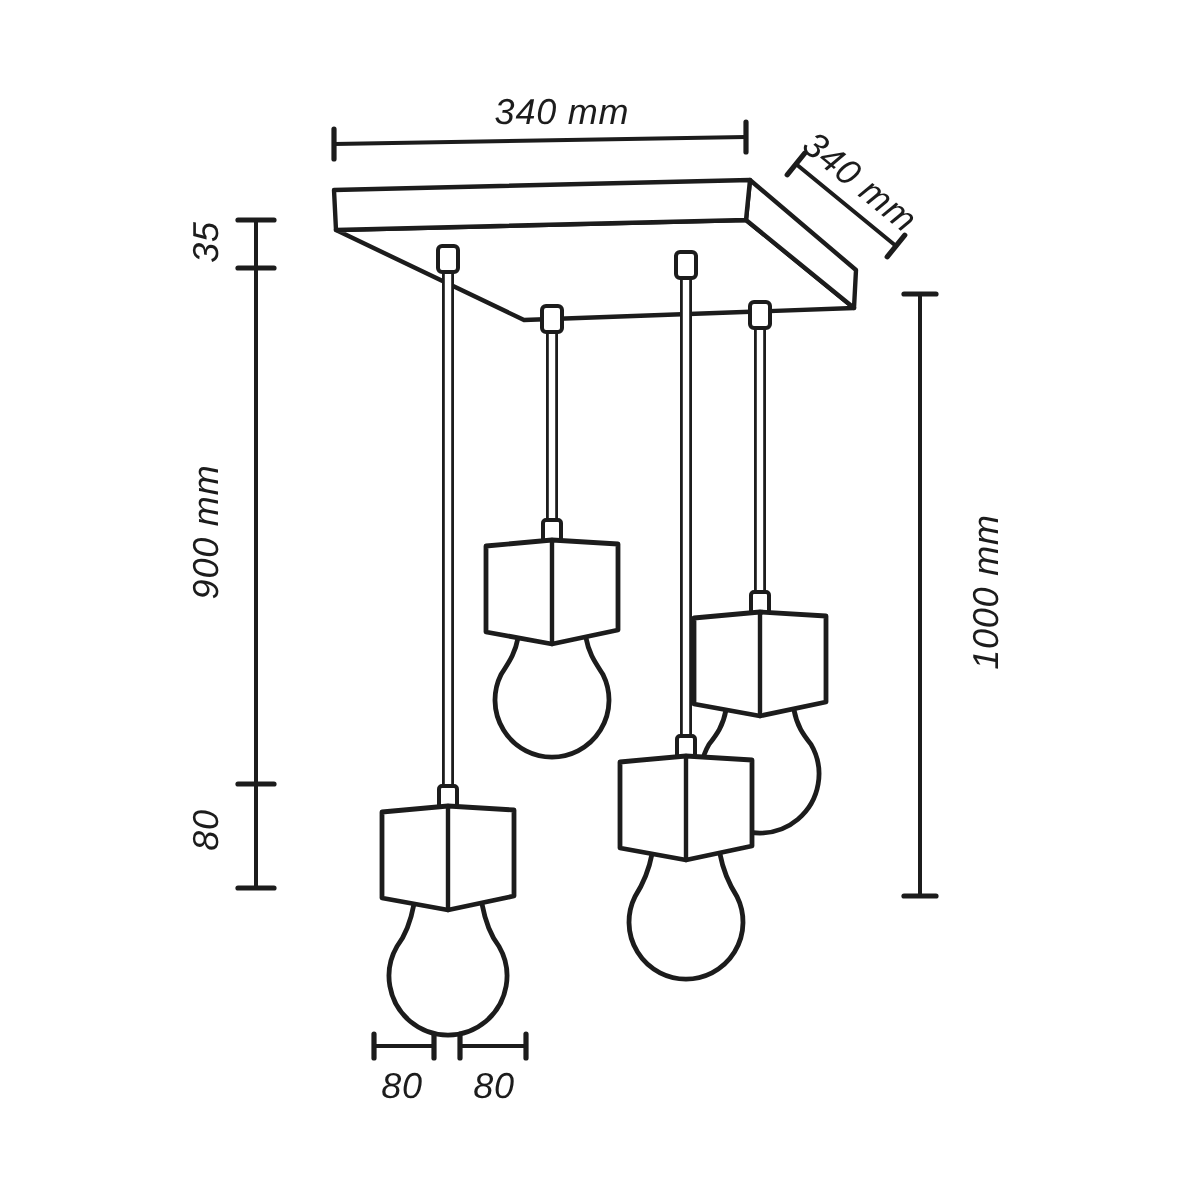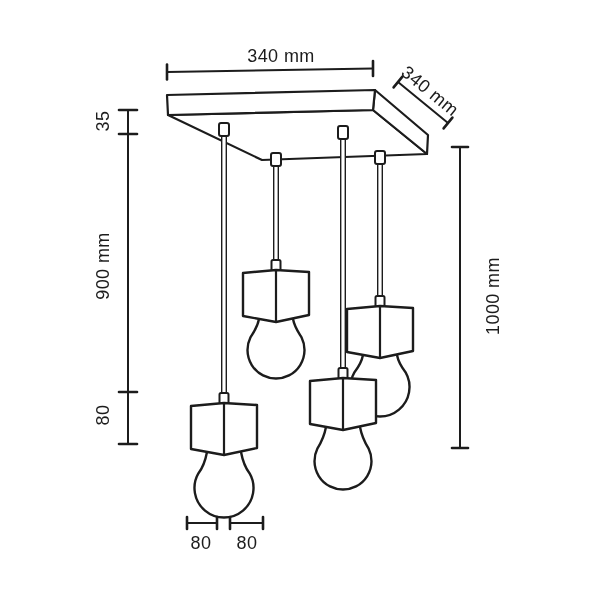--- a/index.html
+++ b/index.html
@@ -2,20 +2,21 @@
 <html><head>
 <meta charset="utf-8">
 <style>
   html,body{margin:0;padding:0;background:#ffffff;}
   .stage{
     position:relative;
     width:600px;height:600px;
     background:#ffffff;
     overflow:hidden;
     font-family:"Liberation Sans", sans-serif;
+    font-style:italic;
   }
   svg{display:block;}
   .face{fill:#ffffff;stroke:#1c1c1c;stroke-width:2.2;stroke-linejoin:round;}
   .cord{fill:#ffffff;stroke:#1c1c1c;stroke-width:1.4;}
   .conn{fill:#ffffff;stroke:#1c1c1c;stroke-width:2;}
   .cube{fill:#ffffff;stroke:#1c1c1c;stroke-width:2.4;stroke-linejoin:round;}
   .edge{fill:none;stroke:#1c1c1c;stroke-width:2.2;stroke-linecap:round;}
   .bulb{fill:#ffffff;stroke:#1c1c1c;stroke-width:2.4;stroke-linejoin:round;}
   .dim{fill:none;stroke:#1c1c1c;stroke-width:2;stroke-linecap:round;}
   .tick{fill:none;stroke:#1c1c1c;stroke-width:2.6;stroke-linecap:round;}

